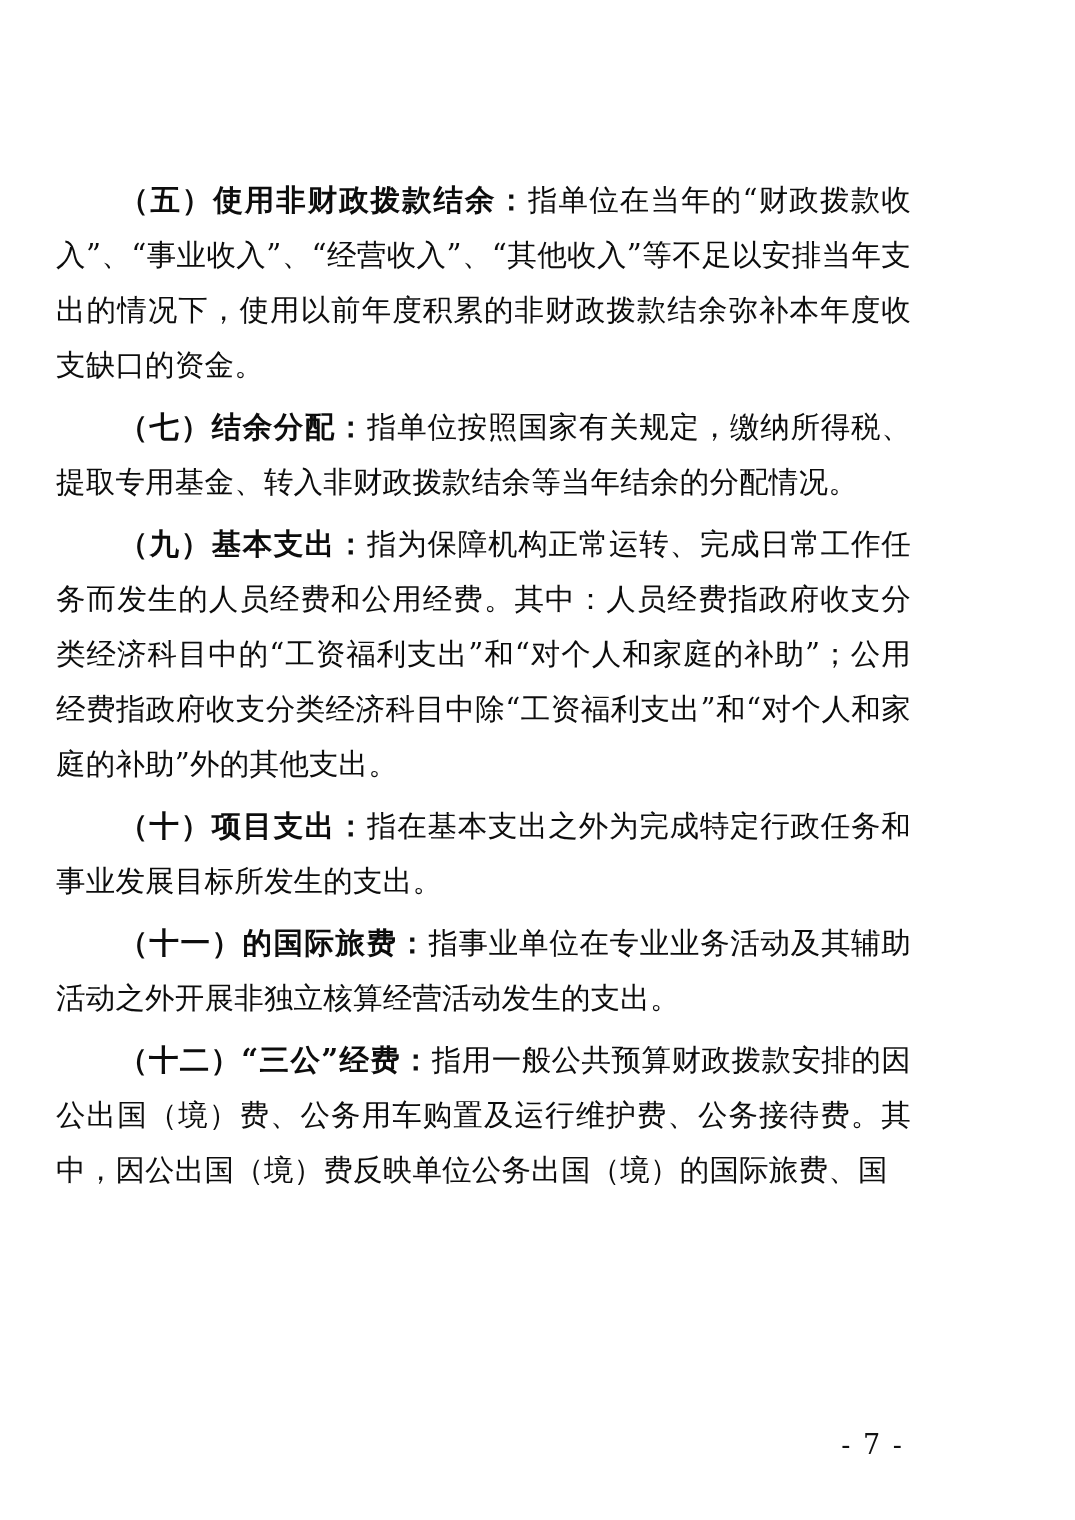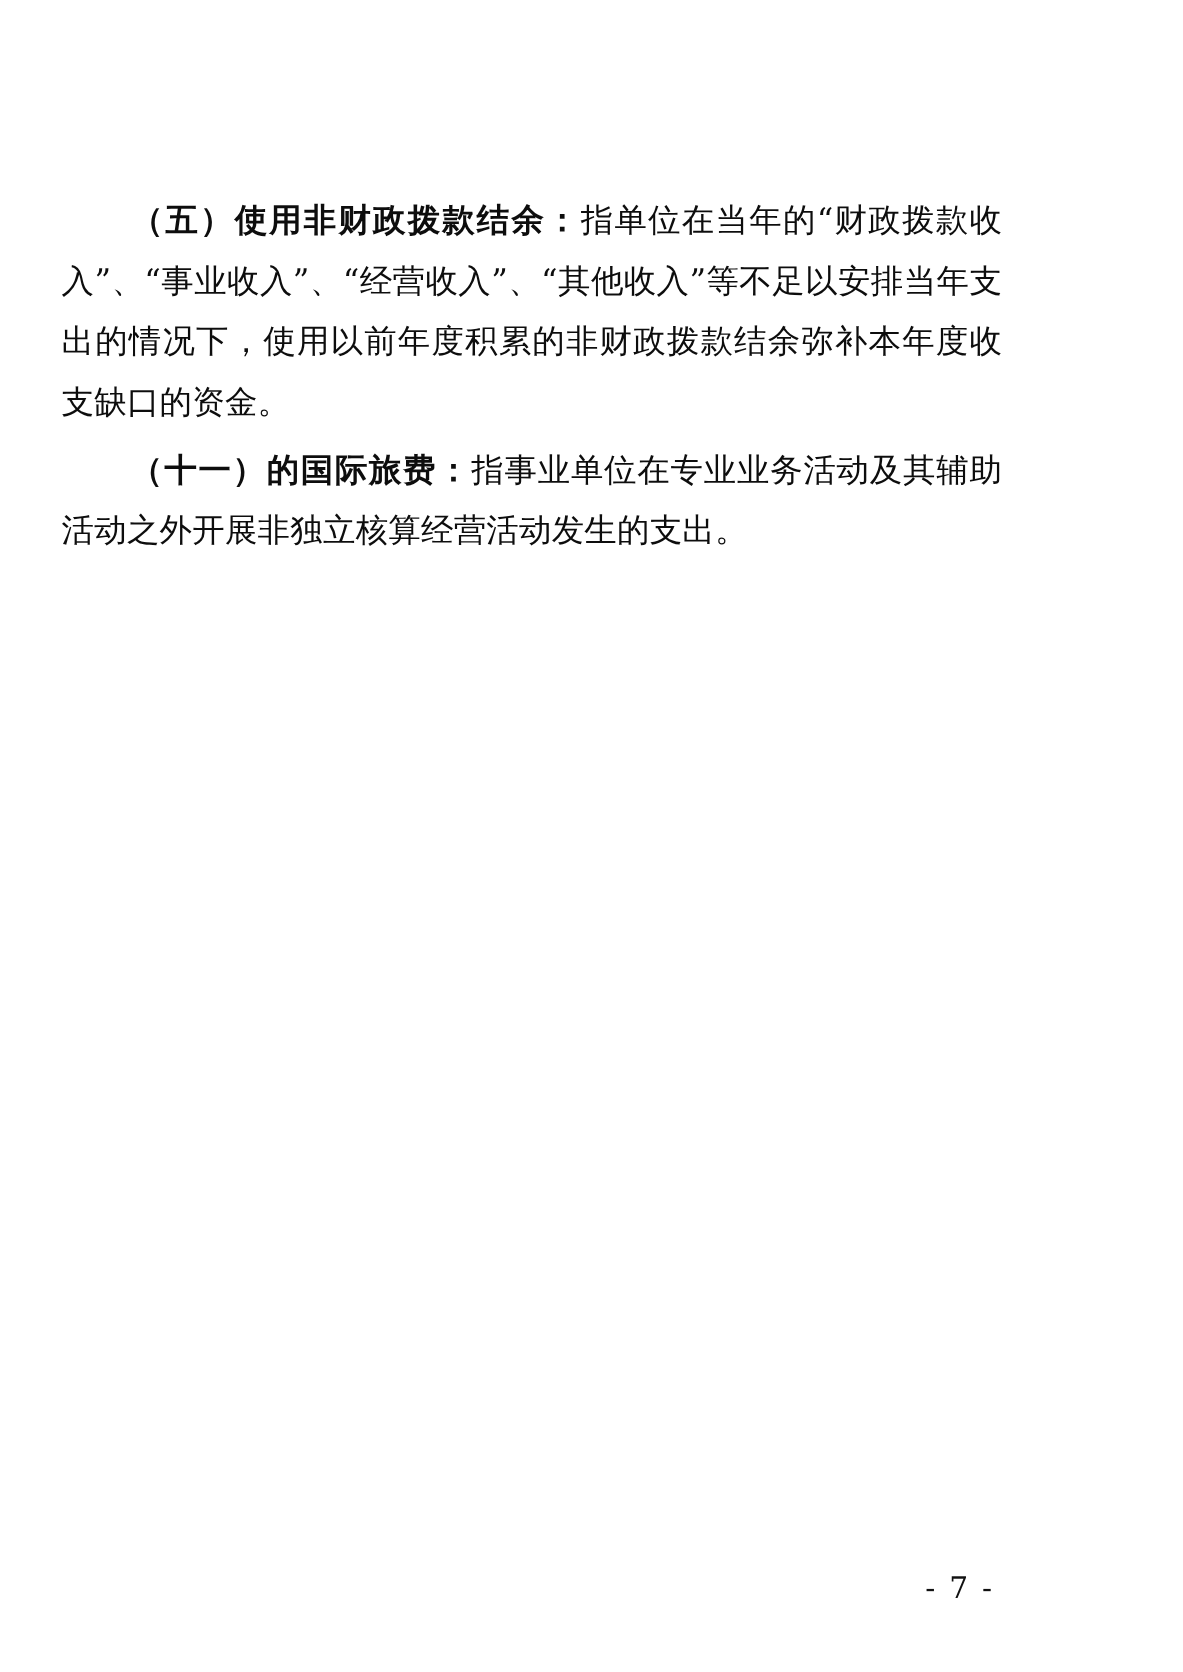--- a/index.html
+++ b/index.html
@@ -65,27 +65,39 @@
 <body>
 
 <div class="page">
   <div class="doc-body">
 
     <p class="para">
       <span class="indent"></span><span class="lead">（五）使用非财政拨款结余：</span><span>指单位在当年的“财政拨款收入”、“事业收入”、“经营收入”、“其他收入”等不足以安排当年支出的情况下，使用以前年度积累的非财政拨款结余弥补本年度收支缺口的资金。</span>
     </p>
 
 
+    <p class="para">
+      <span class="indent"></span><span class="lead">（七）结余分配：</span><span>指单位按照国家有关规定，缴纳所得税、提取专用基金、转入非财政拨款结余等当年结余的分配情况。</span>
+    </p>
 
 
+    <p class="para">
+      <span class="indent"></span><span class="lead">（九）基本支出：</span><span>指为保障机构正常运转、完成日常工作任务而发生的人员经费和公用经费。其中：人员经费指政府收支分类经济科目中的“工资福利支出”和“对个人和家庭的补助”；公用经费指政府收支分类经济科目中除“工资福利支出”和“对个人和家庭的补助”外的其他支出。</span>
+    </p>
 
+    <p class="para">
+      <span class="indent"></span><span class="lead">（十）项目支出：</span><span>指在基本支出之外为完成特定行政任务和事业发展目标所发生的支出。</span>
+    </p>
 
     <p class="para">
       <span class="indent"></span><span class="lead">（十一）的国际旅费：</span><span>指事业单位在专业业务活动及其辅助活动之外开展非独立核算经营活动发生的支出。</span>
     </p>
 
+    <p class="para">
+      <span class="indent"></span><span class="lead">（十二）“三公”经费：</span><span>指用一般公共预算财政拨款安排的因公出国（境）费、公务用车购置及运行维护费、公务接待费。其中，因公出国（境）费反映单位公务出国（境）的国际旅费、国</span>
+    </p>
 
   </div>
 
   <div class="footer">
     <span class="page-num">- 7 -</span>
   </div>
 </div>
 
 </body></html>

